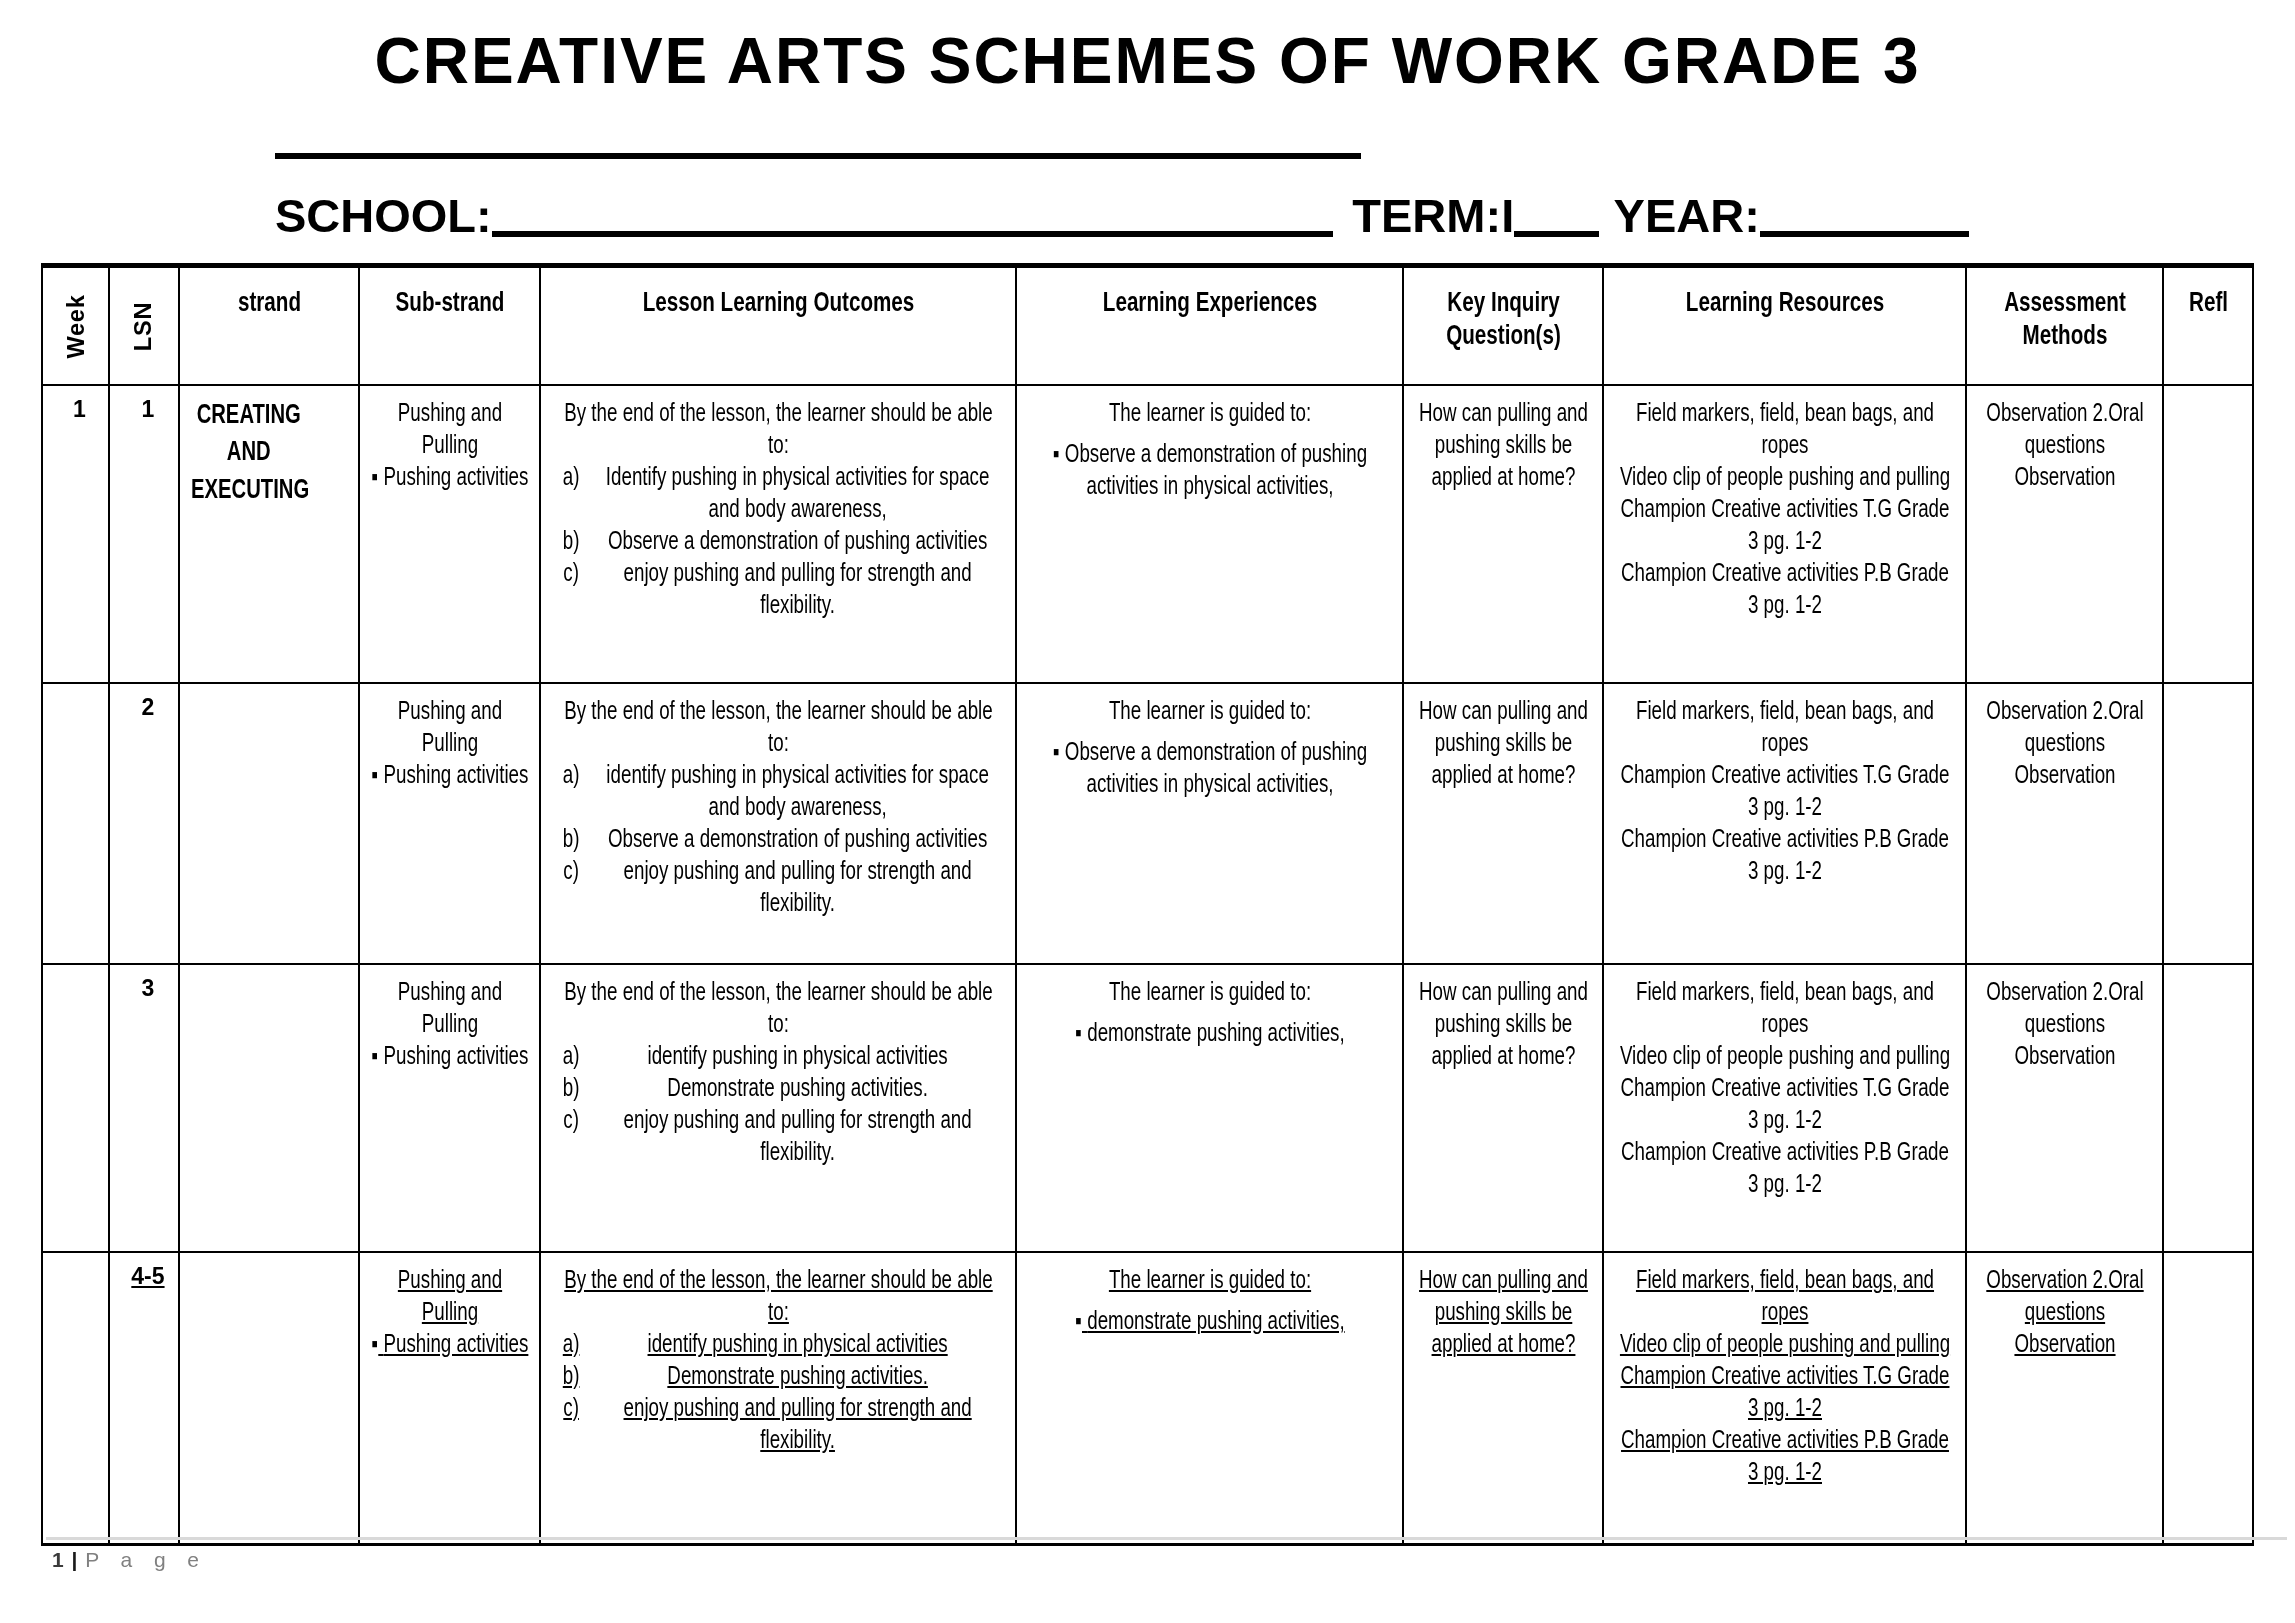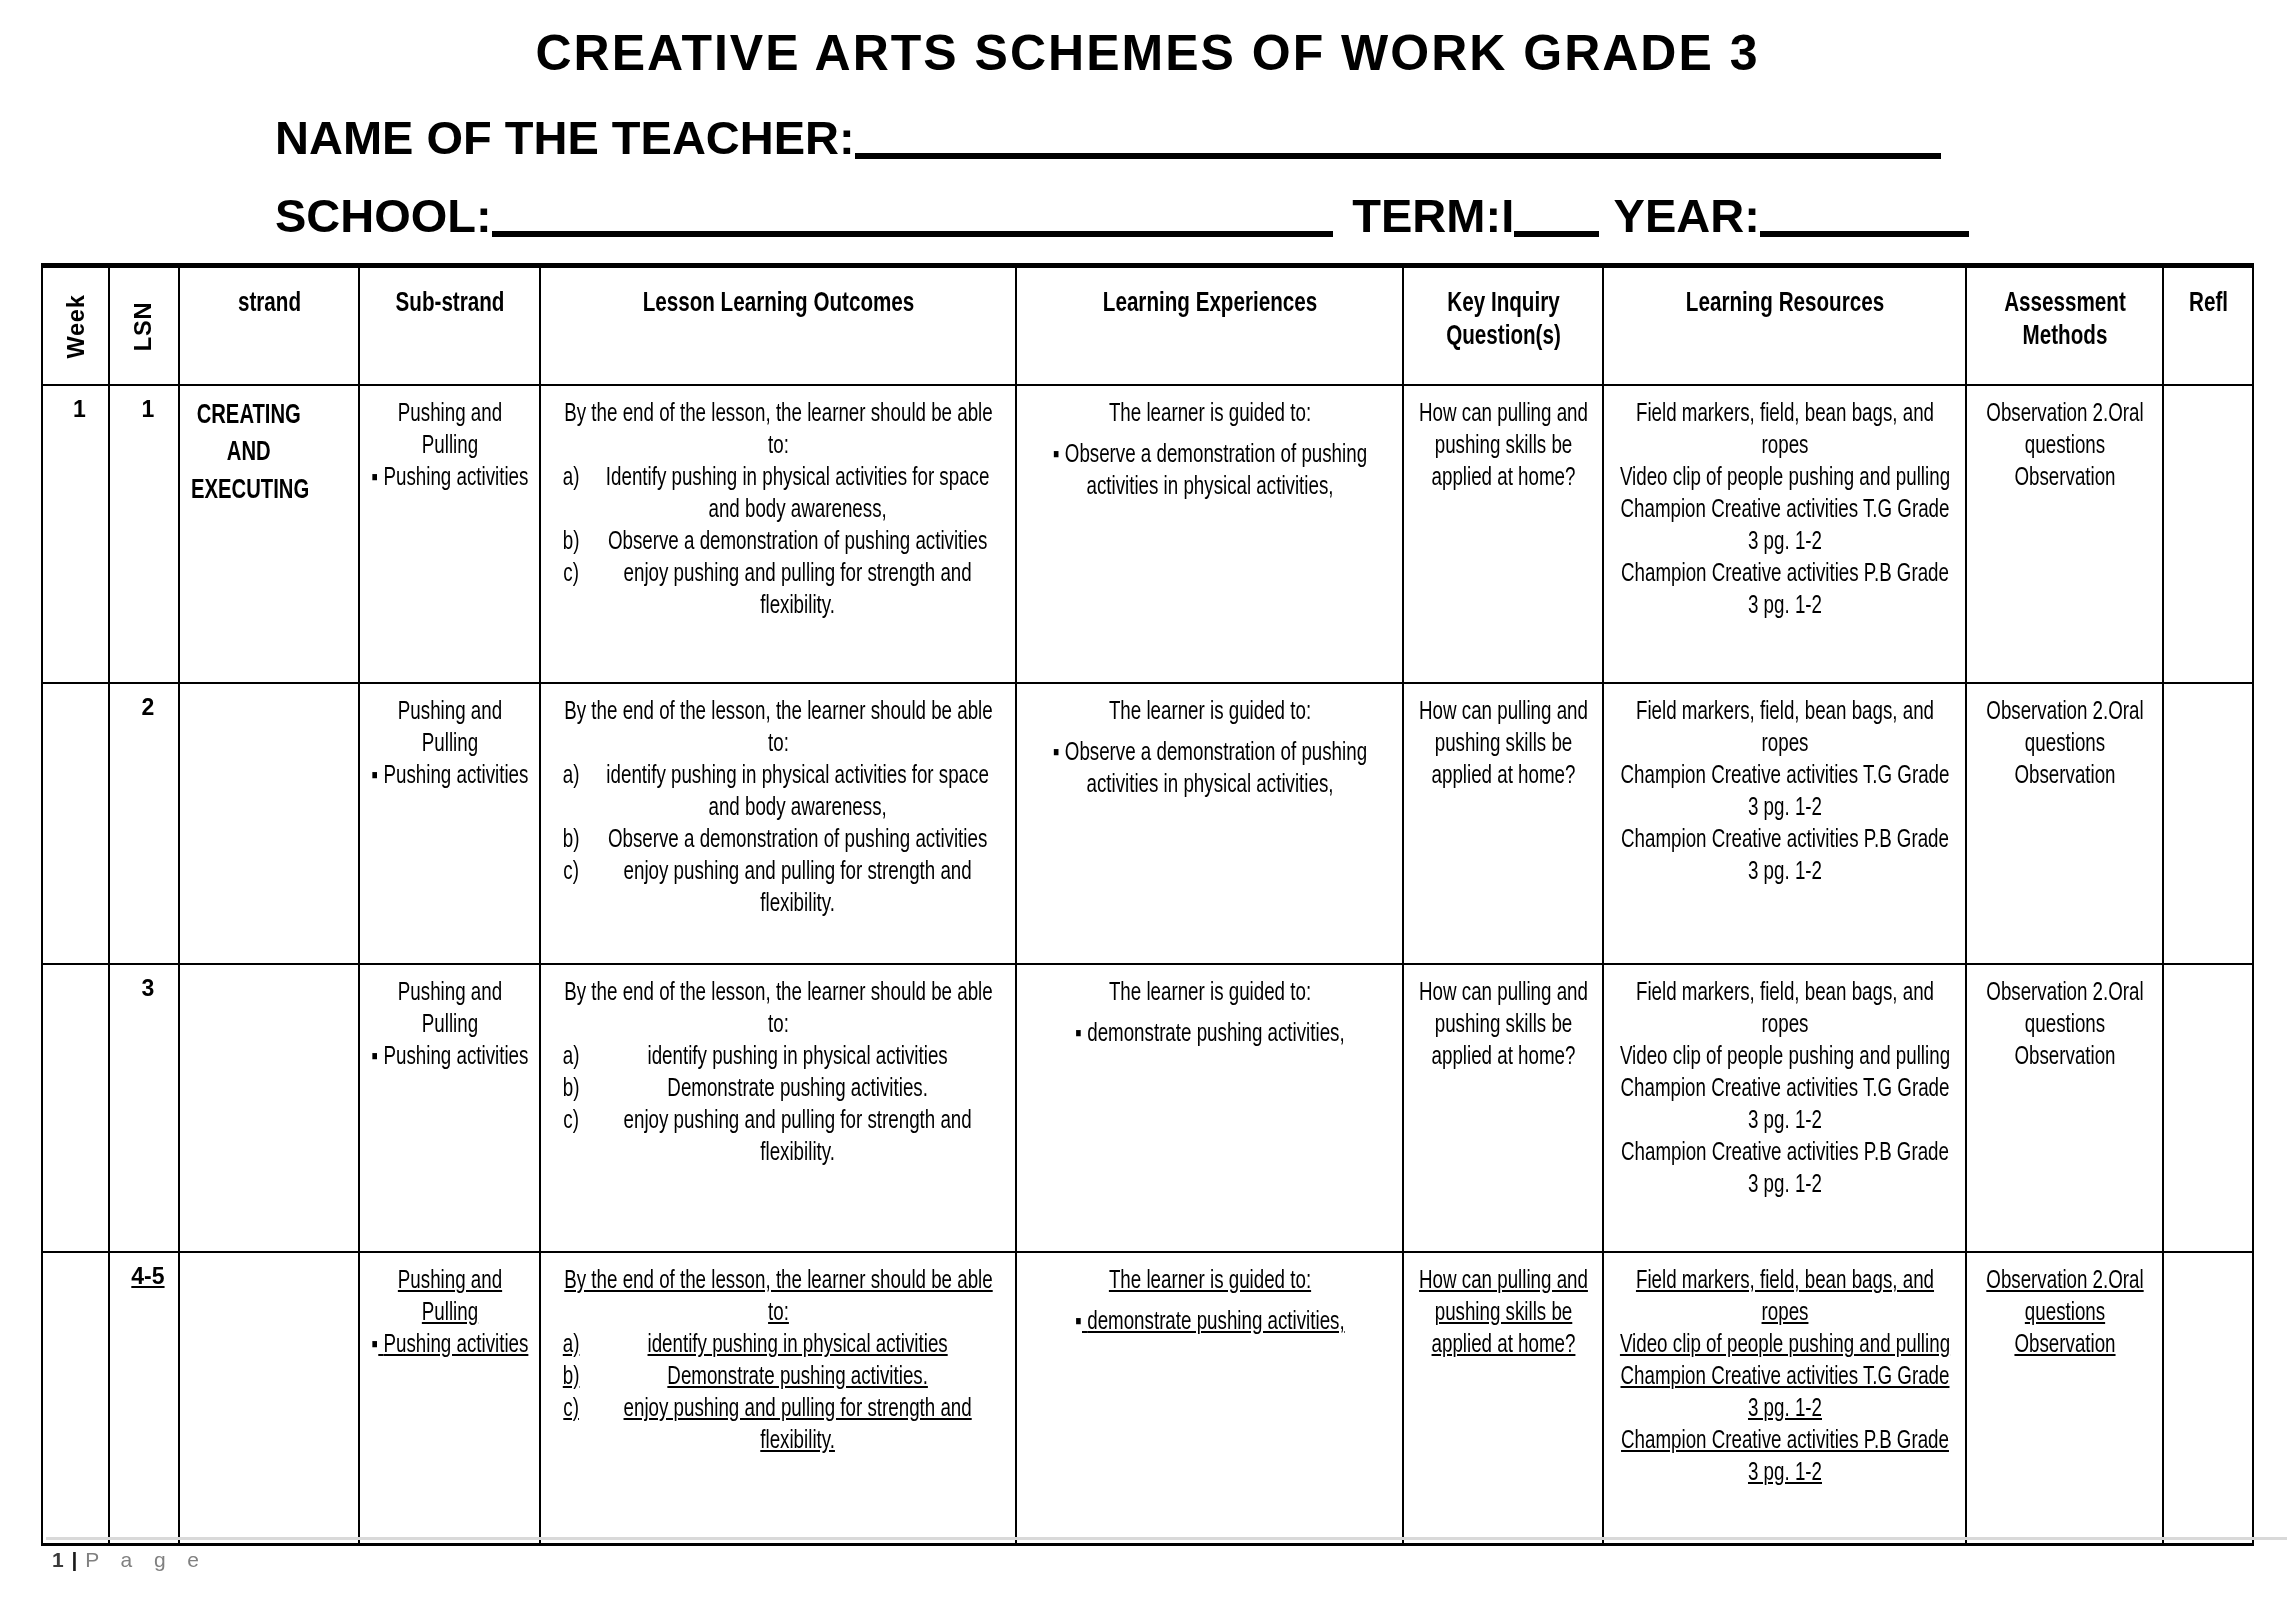--- a/index.html
+++ b/index.html
@@ -3,21 +3,21 @@
 <meta charset="utf-8">
 <style>
   html,body{margin:0;padding:0;}
   body{
     width:2295px;height:1623px;position:relative;background:#ffffff;
     font-family:"Liberation Sans",sans-serif;color:#000;overflow:hidden;
   }
   
   .doc-title{
     position:absolute;top:23.6px;left:0;width:2295px;text-align:center;
-    font-size:50px;font-weight:bold;letter-spacing:2px;white-space:nowrap;
+    font-size:64px;font-weight:bold;letter-spacing:2px;white-space:nowrap;
   }
   .head-line{position:absolute;left:275px;font-size:47px;font-weight:bold;white-space:nowrap;}
   .head-line.teacher{top:110px;}
   .head-line.school{top:188px;}
   .blank{
     display:inline-block;height:0.80em;border-bottom:6.5px solid #000;
     position:relative;top:5.2px;
   }
   .b-teacher{width:1086px;}
   .b-school{width:841px;}
@@ -61,21 +61,21 @@
   .footer .pn{color:#3b3b3b;font-weight:bold;}
   .footer .sep{color:#1a1a1a;font-weight:bold;padding:0 7.9px;}
   .footer .pw{letter-spacing:7.9px;}
 </style>
 </head>
 <body>
 
 <div class="doc-title">CREATIVE ARTS SCHEMES OF WORK GRADE 3</div>
 
 <div class="head-line teacher">
-  <span>NAME OF THE TEACHER:</span><span class="blank b-teacher"></span>
+  <span class="blank b-teacher"></span>
 </div>
 
 <div class="head-line school">
   <span>SCHOOL:</span><span class="blank b-school"></span><span class="gap1"></span><span>TERM:</span><span>I</span><span class="blank b-term"></span><span class="gap2"></span><span>YEAR:</span><span class="blank b-year"></span>
 </div>
 
 <table class="sow">
   <colgroup>
     <col style="width:67px">
       <col style="width:70px">

